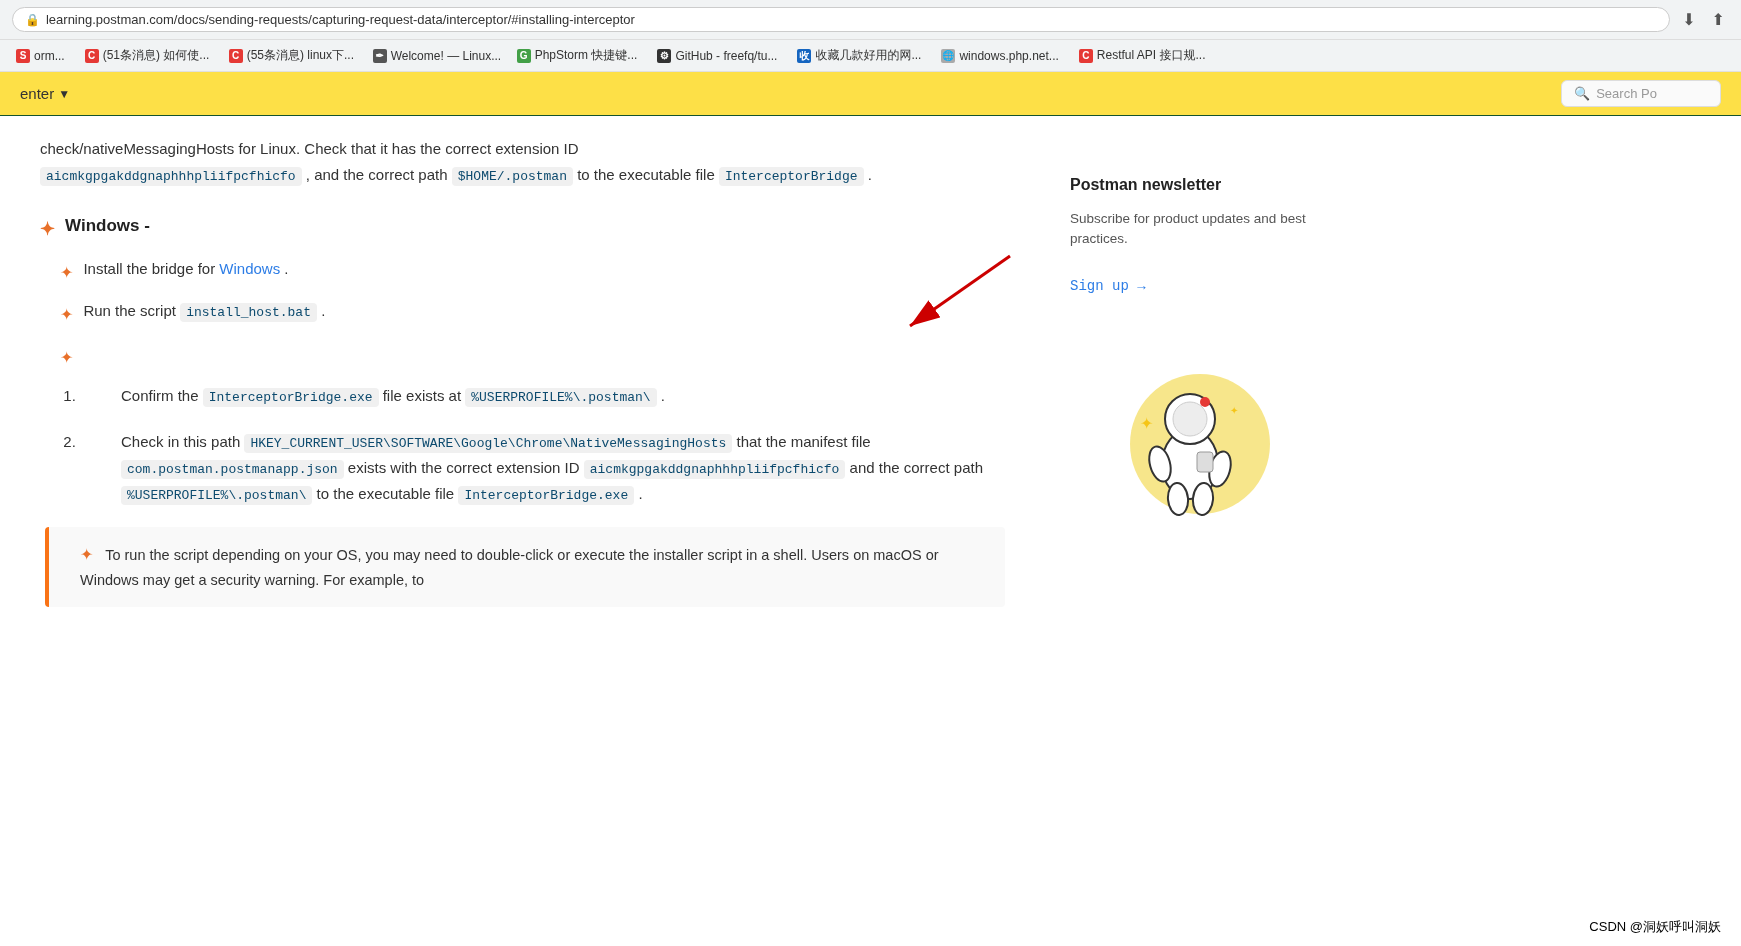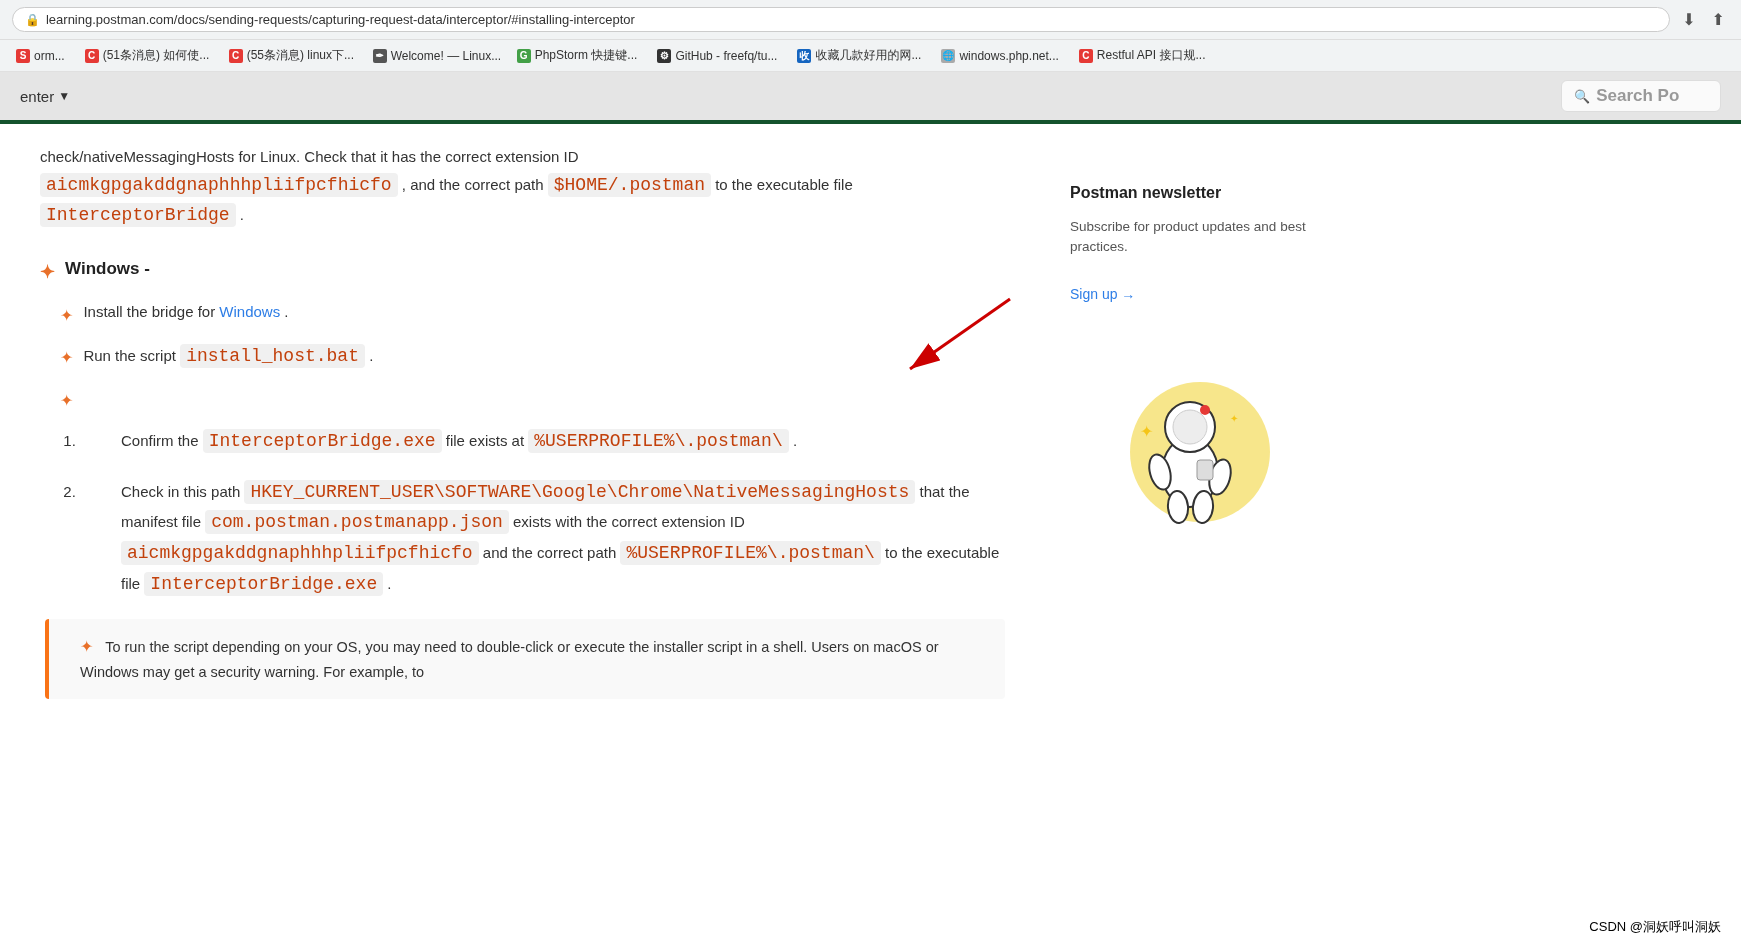--- a/index.html
+++ b/index.html
@@ -15,39 +15,39 @@
     
     .bookmarks-bar { background: #f1f3f4; border-bottom: 1px solid #e0e0e0; padding: 4px 8px; display: flex; align-items: center; gap: 4px; overflow: hidden; white-space: nowrap; }
     .bookmark-item { display: flex; align-items: center; gap: 4px; padding: 3px 8px; border-radius: 4px; cursor: pointer; font-size: 12px; color: #333; text-decoration: none; max-width: 140px; overflow: hidden; text-overflow: ellipsis; }
     .bookmark-favicon { width: 14px; height: 14px; border-radius: 2px; display: inline-flex; align-items: center; justify-content: center; font-size: 10px; font-weight: bold; flex-shrink: 0; }
     .fav-red { background: #e53935; color: #fff; }
     .fav-green { background: #43a047; color: #fff; }
     .fav-blue { background: #1565c0; color: #fff; }
     .fav-globe { background: #aaa; color: #fff; }
 
     
-    .nav-bar { background: #e5e5e5; border-bottom: 4px solid #14532d; padding: 8px 20px; display: flex; align-items: center; justify-content: space-between; }
+    .nav-bar { background: #fde047; border-bottom: 1px solid #14532d; padding: 8px 20px; display: flex; align-items: center; justify-content: space-between; }
     .nav-left { display: flex; align-items: center; gap: 8px; }
     .nav-dropdown { font-size: 15px; font-weight: 500; color: #333; display: flex; align-items: center; gap: 4px; cursor: pointer; }
     .nav-right { display: flex; align-items: center; }
     .search-box { display: flex; align-items: center; gap: 6px; border: 1px solid #ddd; border-radius: 6px; padding: 5px 12px; background: #fafafa; font-size: 13px; color: #999; cursor: text; min-width: 160px; }
     .search-icon { color: #999; font-size: 13px; }
 
     
     .main-layout { display: flex; min-height: 800px; }
 
     
     .content-area { flex: 1; padding: 20px 40px 40px 40px; max-width: 1050px; line-height: 1.7; }
 
     
     .sidebar-right { width: 280px; padding: 20px; flex-shrink: 0; }
 
     
     .intro-text { color: #333; font-size: 15px; margin-bottom: 16px; }
-    .inline-code { background: #f0f0f0; border-radius: 4px; padding: 2px 6px; font-family: 'Courier New', Courier, monospace; font-size: 18px; color: #c2410c; }
+    .inline-code { background: #f0f0f0; border-radius: 4px; padding: 2px 6px; font-family: 'Courier New', Courier, monospace; font-size: 13px; color: #0c4a6e; }
 
     .section-heading { display: flex; align-items: flex-start; gap: 10px; margin: 24px 0 12px 0; }
     .section-icon { color: #e8702a; font-size: 18px; font-weight: bold; flex-shrink: 0; margin-top: 2px; }
     .section-title { font-size: 17px; font-weight: 700; color: #222; }
 
     .bullet-item { display: flex; align-items: flex-start; gap: 10px; margin: 12px 0 12px 20px; }
     .bullet-icon { color: #e8702a; font-size: 16px; flex-shrink: 0; margin-top: 3px; }
     .bullet-text { font-size: 15px; color: #333; flex: 1; }
     .link-text { color: #2d7de6; text-decoration: none; }
 
@@ -58,21 +58,21 @@
     .note-box { background: #f9f9f9; border-left: 4px solid #f97316; border-radius: 4px; padding: 14px 31px; margin: 16px 5px; font-size: 14.5px; color: #333; }
 
     
     .annotation-container { position: relative; }
     .red-arrow { position: absolute; top: -30px; right: 60px; width: 120px; height: 80px; }
 
     
     .newsletter-card { margin-top: 40px; }
     .newsletter-title { font-size: 16px; font-weight: 700; color: #222; margin-bottom: 15px; }
     .newsletter-desc { font-size: 13.5px; color: #555; line-height: 1.5; margin-bottom: 28px; }
-    .signup-link { color: #2d7de6; font-size: 14px; text-decoration: none; display: flex; align-items: center; gap: 4px; }
+    .signup-link { color: #2d7de6; font-size: 14px; text-decoration: none; display: flex; align-items: center; gap: 4px; font-family: Liberation Mono, monospace; }
 
     
     .astronaut-container { margin-top: 30px; display: flex; justify-content: center; }
     .astronaut-svg { width: 160px; height: 200px; }
 
     
     .csdn-footer { position: fixed; bottom: 10px; right: 20px; font-size: 13px; color: #000000; }
 
     .chevron-down { font-size: 12px; }
   </style>
@@ -132,21 +132,21 @@
 <div class="nav-bar">
   <div class="nav-left">
     <div class="nav-dropdown">
       <span>enter</span>
       <span class="chevron-down">▼</span>
     </div>
   </div>
   <div class="nav-right">
     <div class="search-box">
       <span class="search-icon">🔍</span>
-      <span style="color:#999;font-size:17px;font-weight:bold;">Search Po</span>
+      <span style="color:#999;font-size:13px;">Search Po</span>
     </div>
   </div>
 </div>
 
 <div class="main-layout">
 
   <div class="content-area">
 
     <div class="intro-text">
       <span>check/nativeMessagingHosts for Linux. Check that it has the correct extension ID</span><br>

